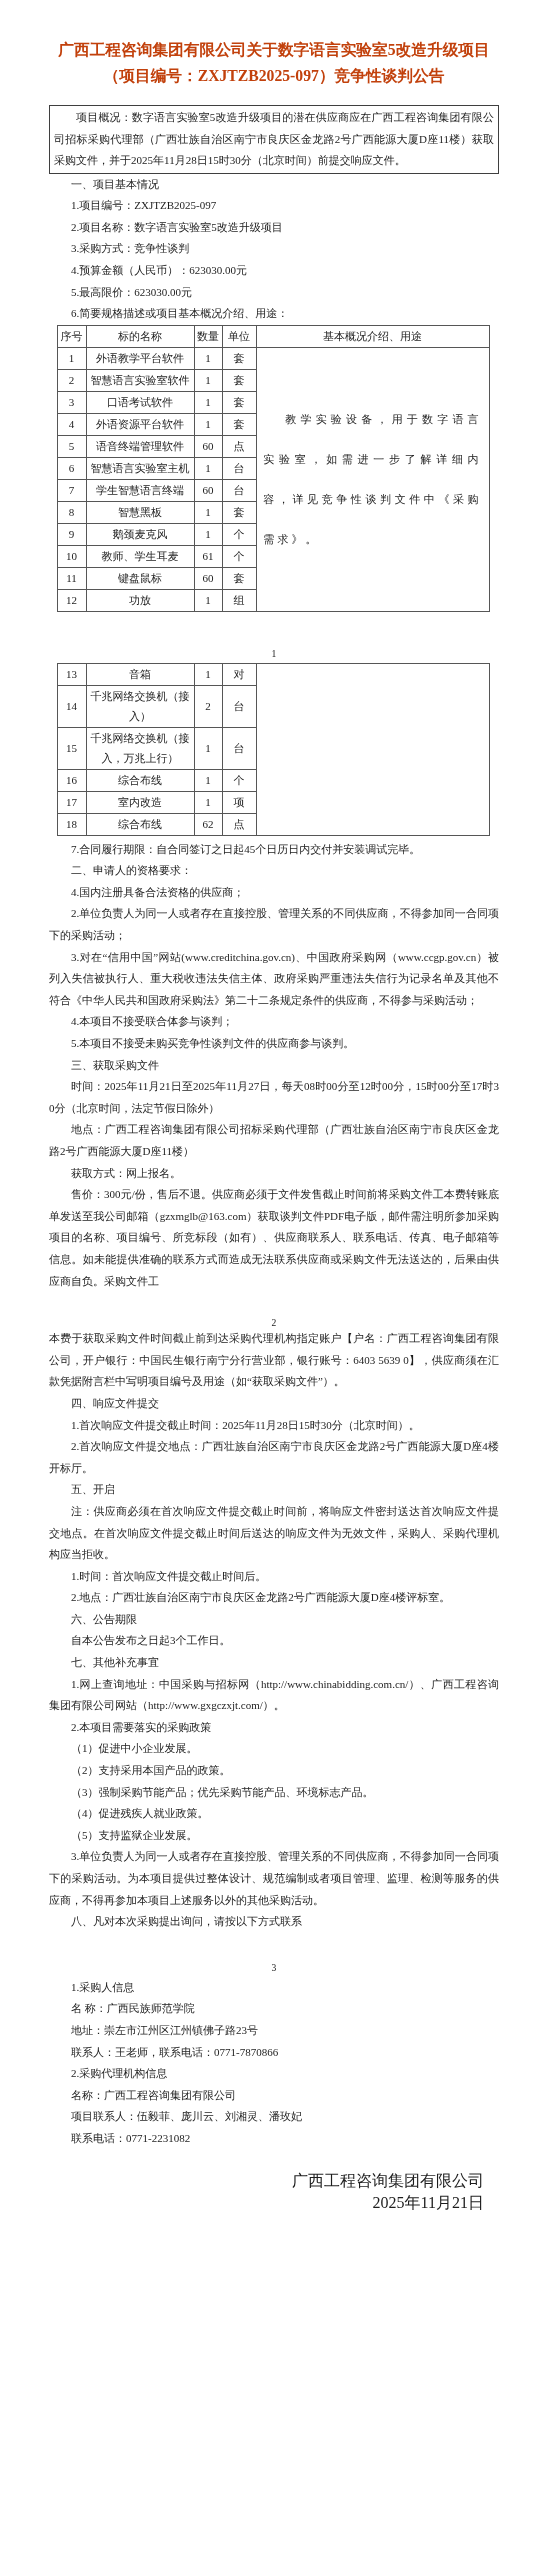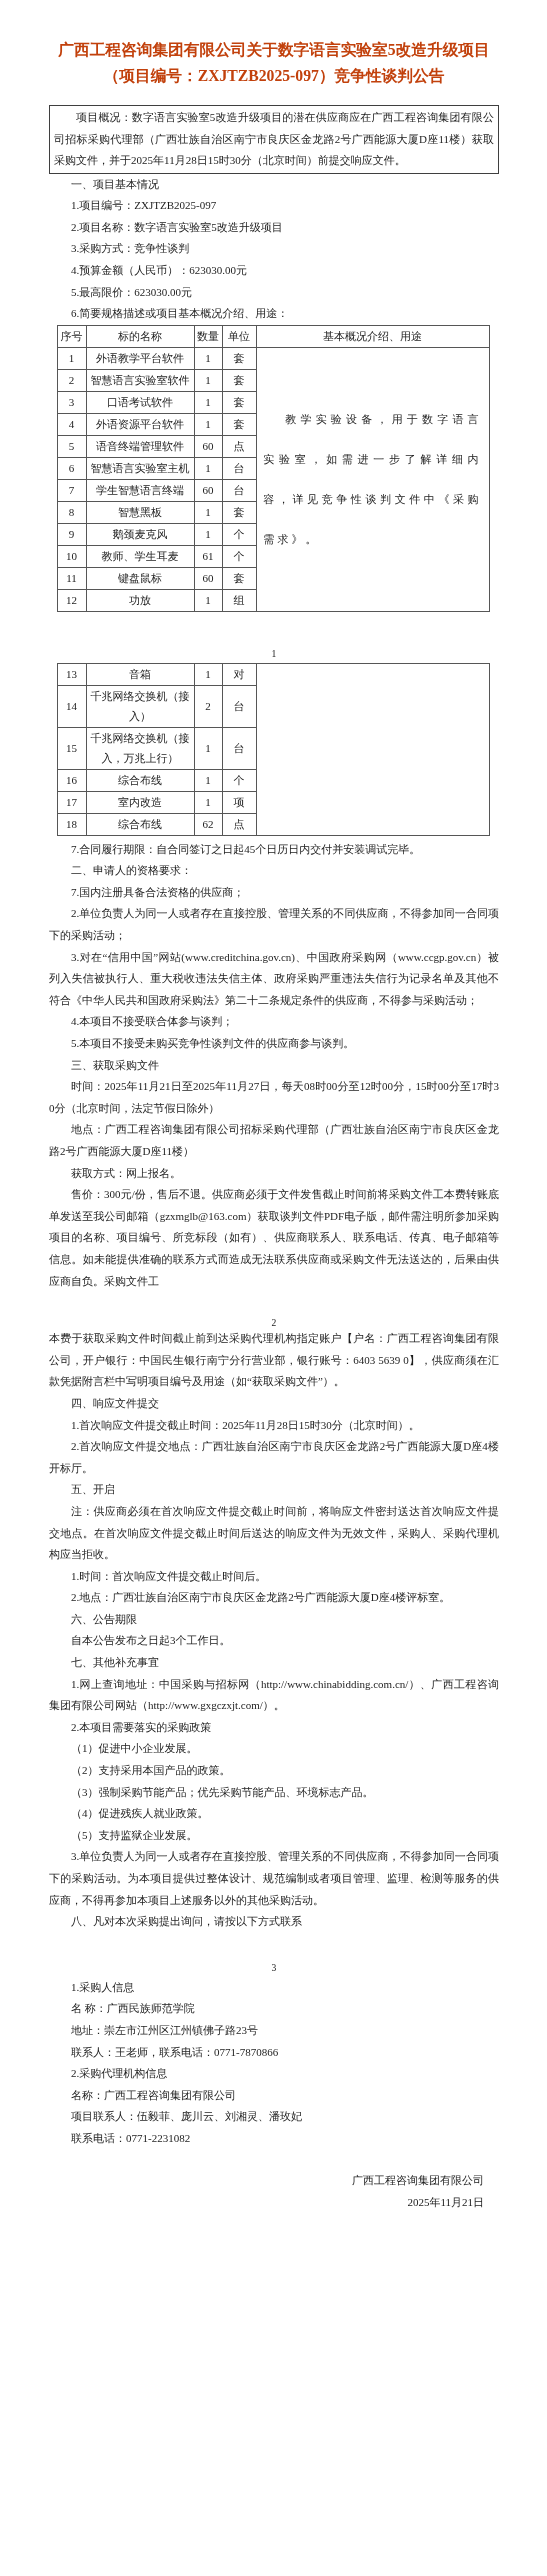--- a/index.html
+++ b/index.html
@@ -47,21 +47,21 @@
   }
   table.items td.desc{
     text-align:justify;text-indent:22px;
     line-height:40px;letter-spacing:3.1px;
     padding:0 6.8px;
   }
   #section-b{margin-top:3px;}
   .signature{
     margin-top:20.5px;
     text-align:right;padding-right:15px;
-    font-size:11px;line-height:21.6px;
+    font-size:16px;line-height:21.6px;
   }
   .signature div{margin:0;}
 </style>
 </head>
 <body>
 
 <div class="page">
   <div class="inner">
 
     <div>
@@ -222,21 +222,21 @@
             <td>综合布线</td>
             <td>62</td>
             <td>点</td>
           </tr>
         </tbody>
     </table>
 
     <div id="section-b">
         <p class="para">7.合同履行期限：自合同签订之日起45个日历日内交付并安装调试完毕。</p>
         <p class="para">二、申请人的资格要求：</p>
-        <p class="para">7.国内注册具备合法资格的供应商；</p>
+        <p class="para">4.国内注册具备合法资格的供应商；</p>
         <p class="para">2.单位负责人为同一人或者存在直接控股、管理关系的不同供应商，不得参加同一合同项下的采购活动；</p>
         <p class="para">3.对在“信用中国”网站(www.creditchina.gov.cn)、中国政府采购网（www.ccgp.gov.cn）被列入失信被执行人、重大税收违法失信主体、政府采购严重违法失信行为记录名单及其他不符合《中华人民共和国政府采购法》第二十二条规定条件的供应商，不得参与采购活动；</p>
         <p class="para">4.本项目不接受联合体参与谈判；</p>
         <p class="para">5.本项目不接受未购买竞争性谈判文件的供应商参与谈判。</p>
         <p class="para">三、获取采购文件</p>
         <p class="para">时间：2025年11月21日至2025年11月27日，每天08时00分至12时00分，15时00分至17时30分（北京时间，法定节假日除外）</p>
         <p class="para">地点：广西工程咨询集团有限公司招标采购代理部（广西壮族自治区南宁市良庆区金龙路2号广西能源大厦D座11楼）</p>
         <p class="para">获取方式：网上报名。</p>
         <p class="para">售价：300元/份，售后不退。供应商必须于文件发售截止时间前将采购文件工本费转账底单发送至我公司邮箱（gzxmglb@163.com）获取谈判文件PDF电子版，邮件需注明所参加采购项目的名称、项目编号、所竞标段（如有）、供应商联系人、联系电话、传真、电子邮箱等信息。如未能提供准确的联系方式而造成无法联系供应商或采购文件无法送达的，后果由供应商自负。采购文件工</p>
       </div>

